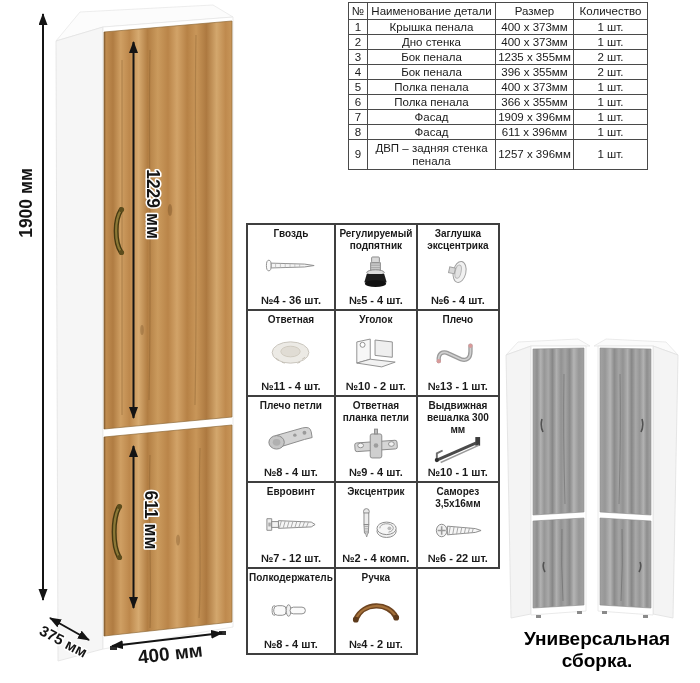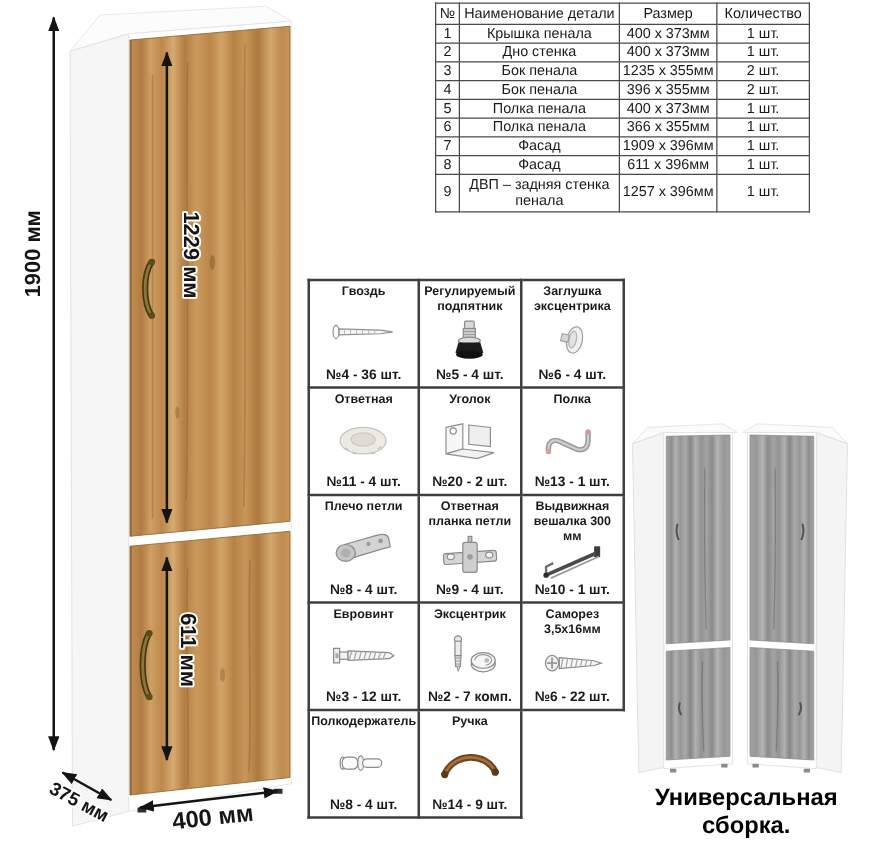--- a/index.html
+++ b/index.html
@@ -283,26 +283,26 @@
             <div class="hw-cell">
               <div class="hw-title">Уголок</div>
               <div class="hw-icon">
                 <svg viewBox="0 0 50 34" width="48" height="33">
                   <path d="M5,6 L19,3 L19,24 L5,28 Z" fill="#f7f7f7" stroke="#8f8f8f"></path>
                   <circle cx="11" cy="9" r="2.6" fill="#fff" stroke="#8f8f8f"></circle>
                   <path d="M24,4 L42,6 L42,22 L24,20 Z" fill="#efefef" stroke="#8f8f8f"></path>
                   <path d="M5,28 L19,24 L45,27 L31,32 Z" fill="#f2f2f2" stroke="#8f8f8f"></path>
                 </svg>
               </div>
-              <div class="hw-count">№20 - 2 шт.</div>
-            </div>
-          </td>
-          <td>
-            <div class="hw-cell">
-              <div class="hw-title">Полка</div>
+              <div class="hw-count">№10 - 2 шт.</div>
+            </div>
+          </td>
+          <td>
+            <div class="hw-cell">
+              <div class="hw-title">Плечо</div>
               <div class="hw-icon">
                 <svg viewBox="0 0 50 34" width="48" height="33">
                   <path d="M5,26 C4,18 9,15 15,18 L28,24 C34,26 38,23 38,16 L38,10" fill="none" stroke="#9b9b9b" stroke-width="4.5" stroke-linecap="round"></path>
                   <path d="M5,26 C4,18 9,15 15,18 L28,24 C34,26 38,23 38,16 L38,10" fill="none" stroke="#d0d0d0" stroke-width="1.8" stroke-linecap="round"></path>
                   <circle cx="5" cy="26" r="2.2" fill="#d89a9a"></circle>
                   <circle cx="38" cy="10" r="2.2" fill="#d89a9a"></circle>
                 </svg>
               </div>
               <div class="hw-count">№13 - 1 шт.</div>
             </div>
@@ -362,40 +362,40 @@
               <div class="hw-title">Евровинт</div>
               <div class="hw-icon">
                 <svg viewBox="0 0 56 30" width="54" height="29">
                   <path d="M3,9 L8,9 L8,21 L3,21 Z" fill="#eeeeee" stroke="#8a8a8a"></path>
                   <rect x="4.5" y="13" width="2.5" height="4" fill="#aaaaaa"></rect>
                   <rect x="8" y="12" width="7" height="6" fill="#f2f2f2" stroke="#8a8a8a"></rect>
                   <path d="M15,11 L49,12.5 L53,15 L49,17.5 L15,19 Z" fill="#f6f6f6" stroke="#8a8a8a"></path>
                   <path d="M18,11.4 l-2,7 M22,11.4 l-2,7 M26,11.6 l-2,7 M30,11.8 l-2,6.5 M34,12 l-2,6.3 M38,12.2 l-2,6 M42,12.4 l-2,5.6 M46,12.6 l-2,5.2" stroke="#a8a8a8" stroke-width="1"></path>
                 </svg>
               </div>
-              <div class="hw-count">№3 - 12 шт.</div>
+              <div class="hw-count">№7 - 12 шт.</div>
             </div>
           </td>
           <td>
             <div class="hw-cell">
               <div class="hw-title">Эксцентрик</div>
               <div class="hw-icon">
                 <svg viewBox="0 0 52 34" width="50" height="33">
                   <circle cx="16" cy="3.5" r="3" fill="#e8e8e8" stroke="#8a8a8a"></circle>
                   <rect x="13.5" y="5" width="5" height="12" fill="#ededed" stroke="#8a8a8a"></rect>
                   <path d="M13.5,17 h5 l-0.5,9 h-4 Z" fill="#e2e2e2" stroke="#8a8a8a"></path>
                   <path d="M13.7,19 h4.6 M13.8,21.5 h4.3 M14,24 h4" stroke="#9a9a9a" stroke-width=".8"></path>
                   <path d="M15,26 l1.3,4 l1.3,-4" fill="#dddddd" stroke="#8a8a8a" stroke-width=".8"></path>
                   <ellipse cx="37" cy="24" rx="10" ry="6.5" fill="#f2f2f2" stroke="#8a8a8a"></ellipse>
                   <ellipse cx="37" cy="21" rx="10" ry="6.5" fill="#f6f6f6" stroke="#8a8a8a"></ellipse>
                   <path d="M30,21 a7,4.5 0 1 1 9,4" fill="none" stroke="#9a9a9a"></path>
                   <circle cx="40" cy="21" r="2" fill="#bbbbbb"></circle>
                 </svg>
               </div>
-              <div class="hw-count">№2 - 7 комп.</div>
+              <div class="hw-count">№2 - 4 комп.</div>
             </div>
           </td>
           <td>
             <div class="hw-cell">
               <div class="hw-title">Саморез 3,5х16мм</div>
               <div class="hw-icon">
                 <svg viewBox="0 0 52 30" width="50" height="29">
                   <ellipse cx="9" cy="15" rx="5.5" ry="6.5" fill="#f1f1f1" stroke="#8a8a8a"></ellipse>
                   <path d="M9,10.5 v9 M4.8,15 h8.4" stroke="#9a9a9a" stroke-width="1.6"></path>
                   <path d="M15,10.5 L44,13 L50,15 L44,17 L15,19.5 Z" fill="#f6f6f6" stroke="#8a8a8a"></path>
@@ -425,21 +425,21 @@
             <div class="hw-cell">
               <div class="hw-title">Ручка</div>
               <div class="hw-icon">
                 <svg viewBox="0 0 52 30" width="50" height="29">
                   <path d="M5,24 C13,6 39,6 47,22" fill="none" stroke="#6e4420" stroke-width="5.5" stroke-linecap="round"></path>
                   <path d="M5,24 C13,6 39,6 47,22" fill="none" stroke="#a5713a" stroke-width="2.2" stroke-linecap="round"></path>
                   <circle cx="5" cy="24.5" r="3" fill="#5d3a1b"></circle>
                   <circle cx="47" cy="22.5" r="3" fill="#5d3a1b"></circle>
                 </svg>
               </div>
-              <div class="hw-count">№14 - 9 шт.</div>
+              <div class="hw-count">№4 - 2 шт.</div>
             </div>
           </td>
           <td class="empty-cell"></td>
         </tr>
       </tbody>
   </table>
 
   <svg width="200" height="292" viewBox="0 0 200 292" style="position:absolute;left:494px;top:334px;">
     <defs>
       <linearGradient id="grayWood" x1="0" y1="0" x2="1" y2="0">

